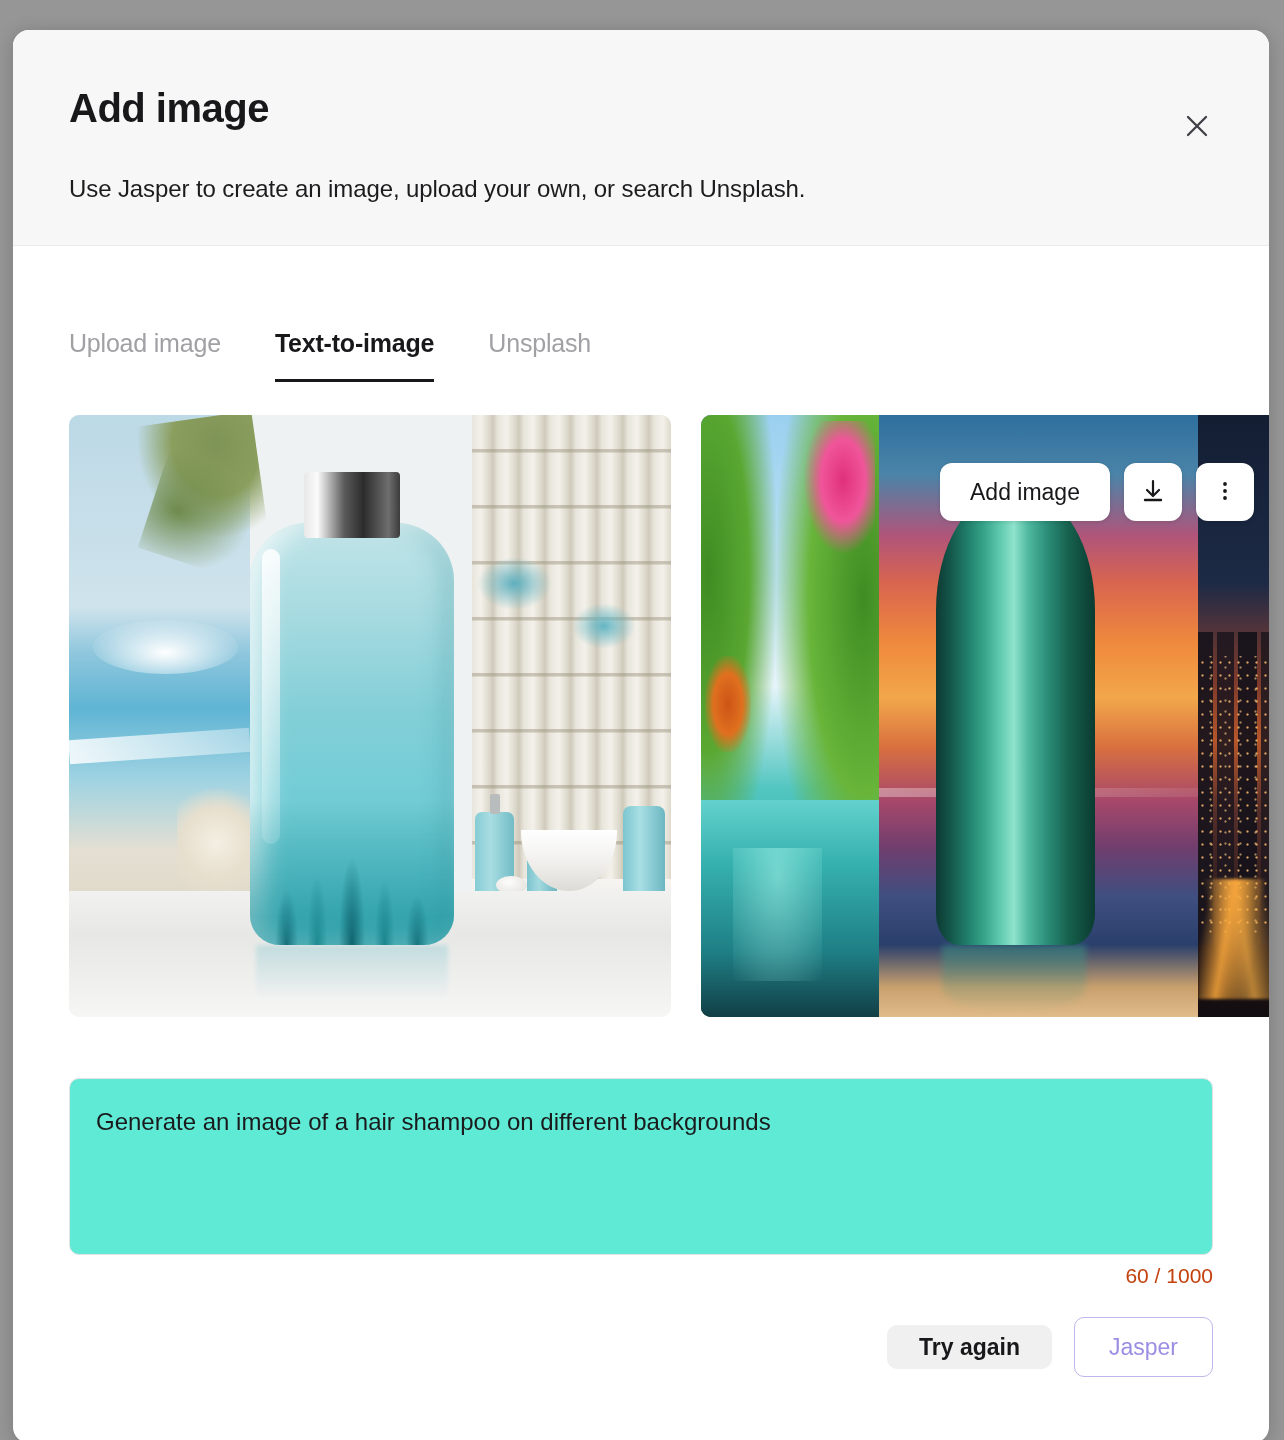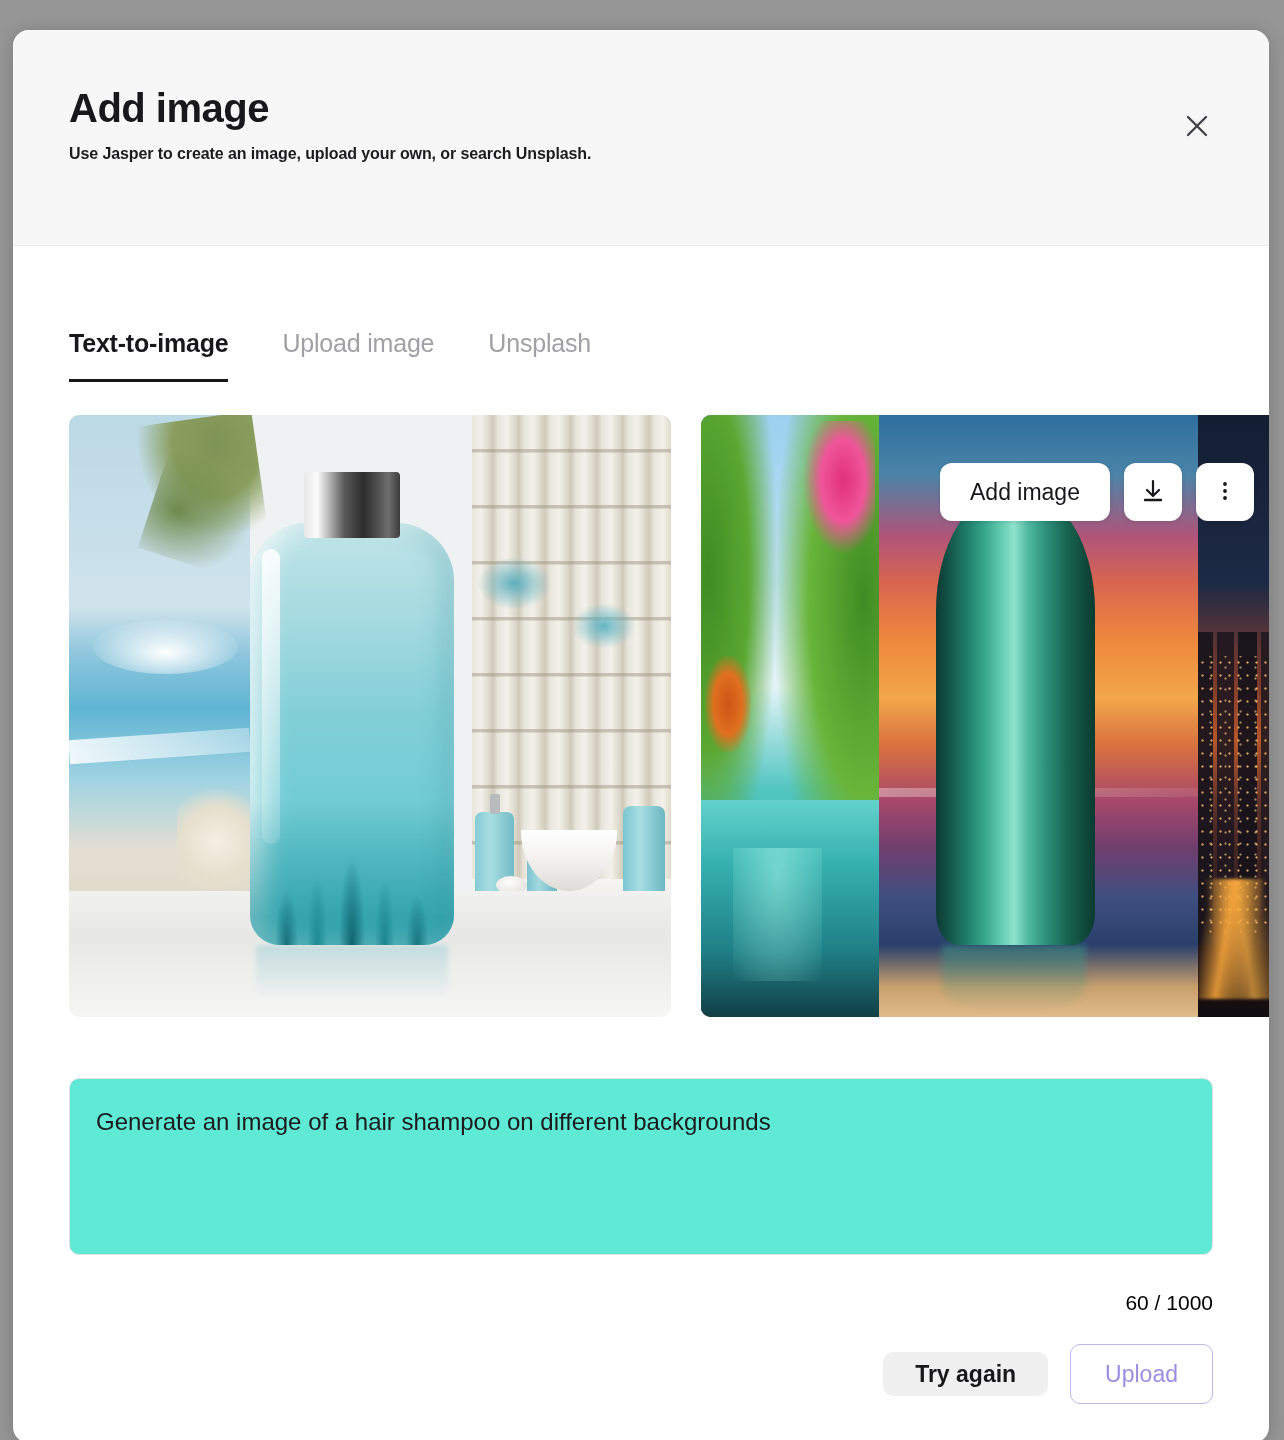--- a/index.html
+++ b/index.html
@@ -38,23 +38,23 @@
     padding: 56px 56px 0 56px;
   }
   .modal-title {
     font-size: 40px;
     font-weight: 700;
     letter-spacing: -0.5px;
     color: #18181b;
     line-height: 1.1;
   }
   .modal-subtitle {
-    margin-top: 15px;
-    font-size: 16px;
-    font-weight: 700;
+    margin-top: 45px;
+    font-size: 24px;
+    font-weight: 400;
     color: #1c1c1e;
     letter-spacing: -0.1px;
   }
   .close-button {
     position: absolute;
     right: 48px;
     top: 72px;
     width: 48px;
     height: 48px;
     border: none;
@@ -391,24 +391,24 @@
     padding: 27px 26px;
     font-size: 24px;
     font-family: inherit;
     color: #1a1a1c;
     resize: none;
     outline: none;
     line-height: 1.35;
     background: #5eead4;
   }
   .char-count {
-    margin-top: 32px;
+    margin-top: 5px;
     text-align: right;
     font-size: 21px;
-    color: #000000;
+    color: #c2410c;
   }
 
   
   .footer {
     display: flex;
     justify-content: flex-end;
     align-items: center;
     gap: 22px;
     margin: 29px 56px 0 56px;
   }
@@ -447,22 +447,22 @@
     <button class="close-button">
       <span>
         <svg width="28" height="28" viewBox="0 0 28 28" fill="none">
           <path d="M5 5 L23 23 M23 5 L5 23" stroke="#3f3f46" stroke-width="2.3" stroke-linecap="round"></path>
         </svg>
       </span>
     </button>
   </div>
 
   <div class="tabs">
+    <button class="tab">Upload image</button>
     <button class="tab active">Text-to-image</button>
-    <button class="tab">Upload image</button>
     <button class="tab">Unsplash</button>
   </div>
 
   <div class="results">
 
     <div class="result-card art1">
       <div class="panel-left"></div>
       <div class="palm"></div>
       <div class="palm2"></div>
       <div class="cloud"></div>
@@ -532,16 +532,16 @@
     </div>
   </div>
 
   <div class="prompt-area">
     <textarea class="prompt-box" placeholder="Describe the image you want to create" style="">Generate an image of a hair shampoo on different backgrounds</textarea>
     <div class="char-count">60 / 1000</div>
   </div>
 
   <div class="footer">
     <button class="btn-try-again">Try again</button>
-    <button class="btn-create">Upload</button>
+    <button class="btn-create">Jasper</button>
   </div>
 
 </div>
 
 </body></html>

